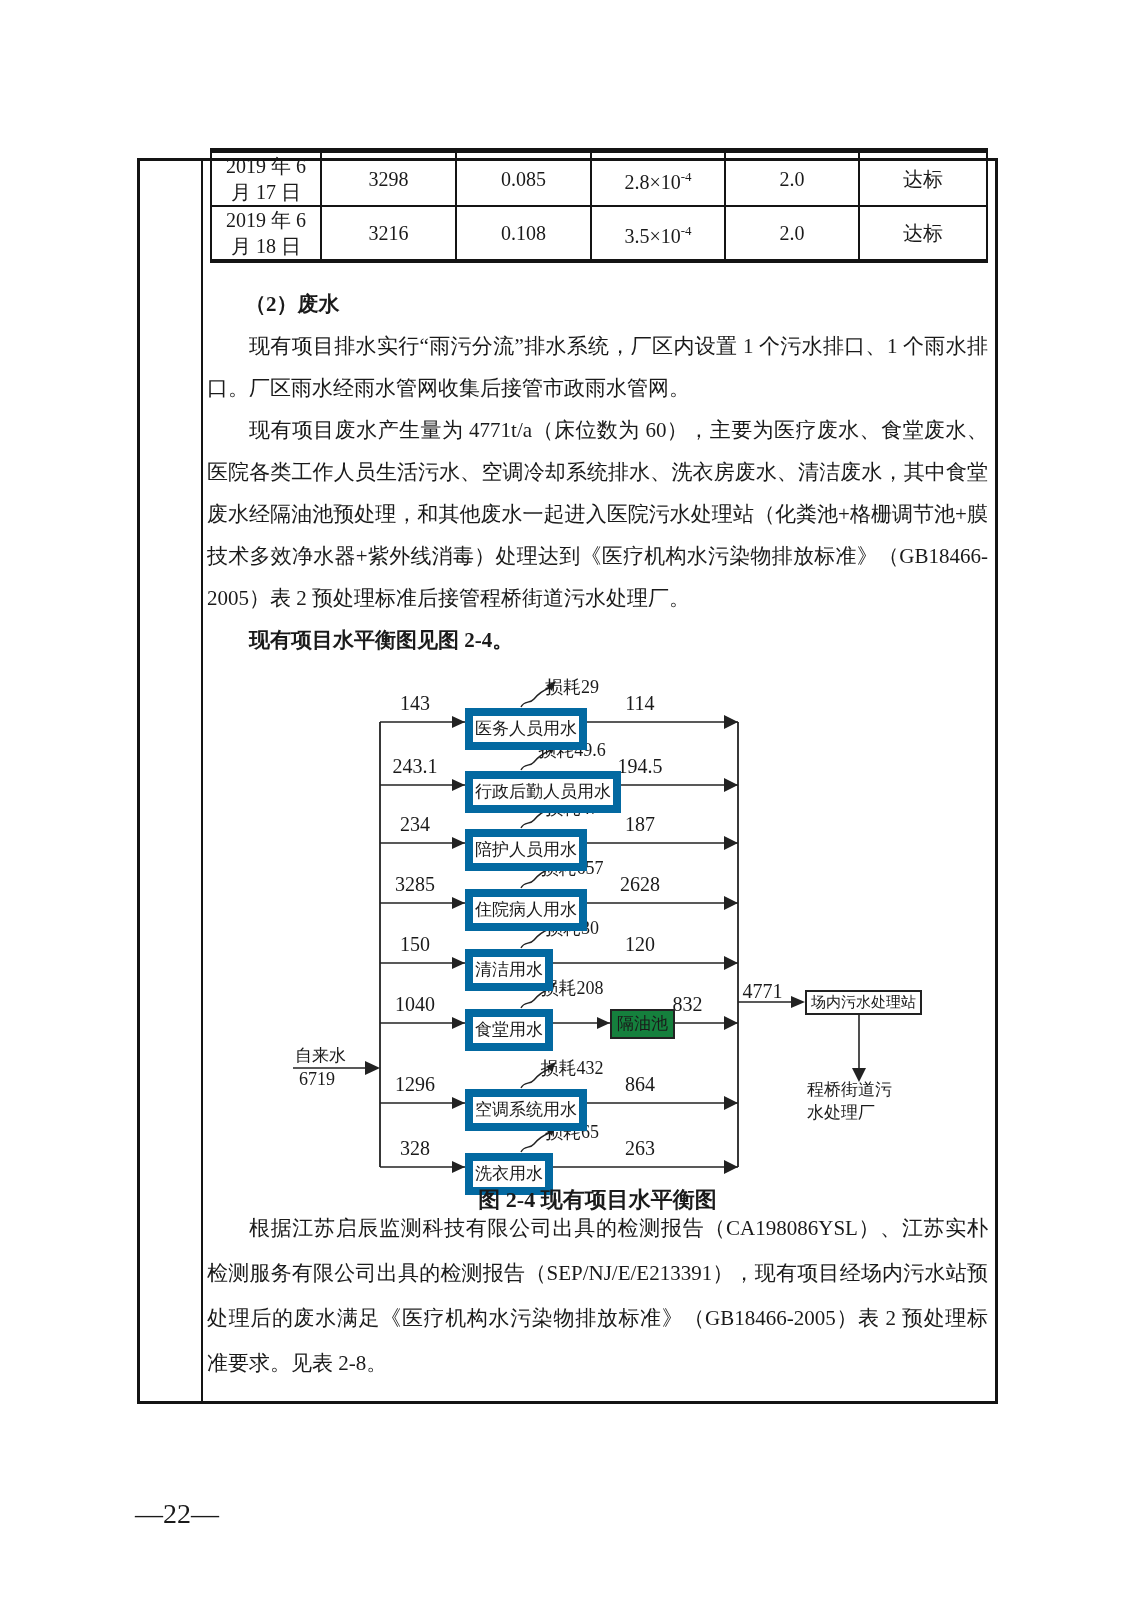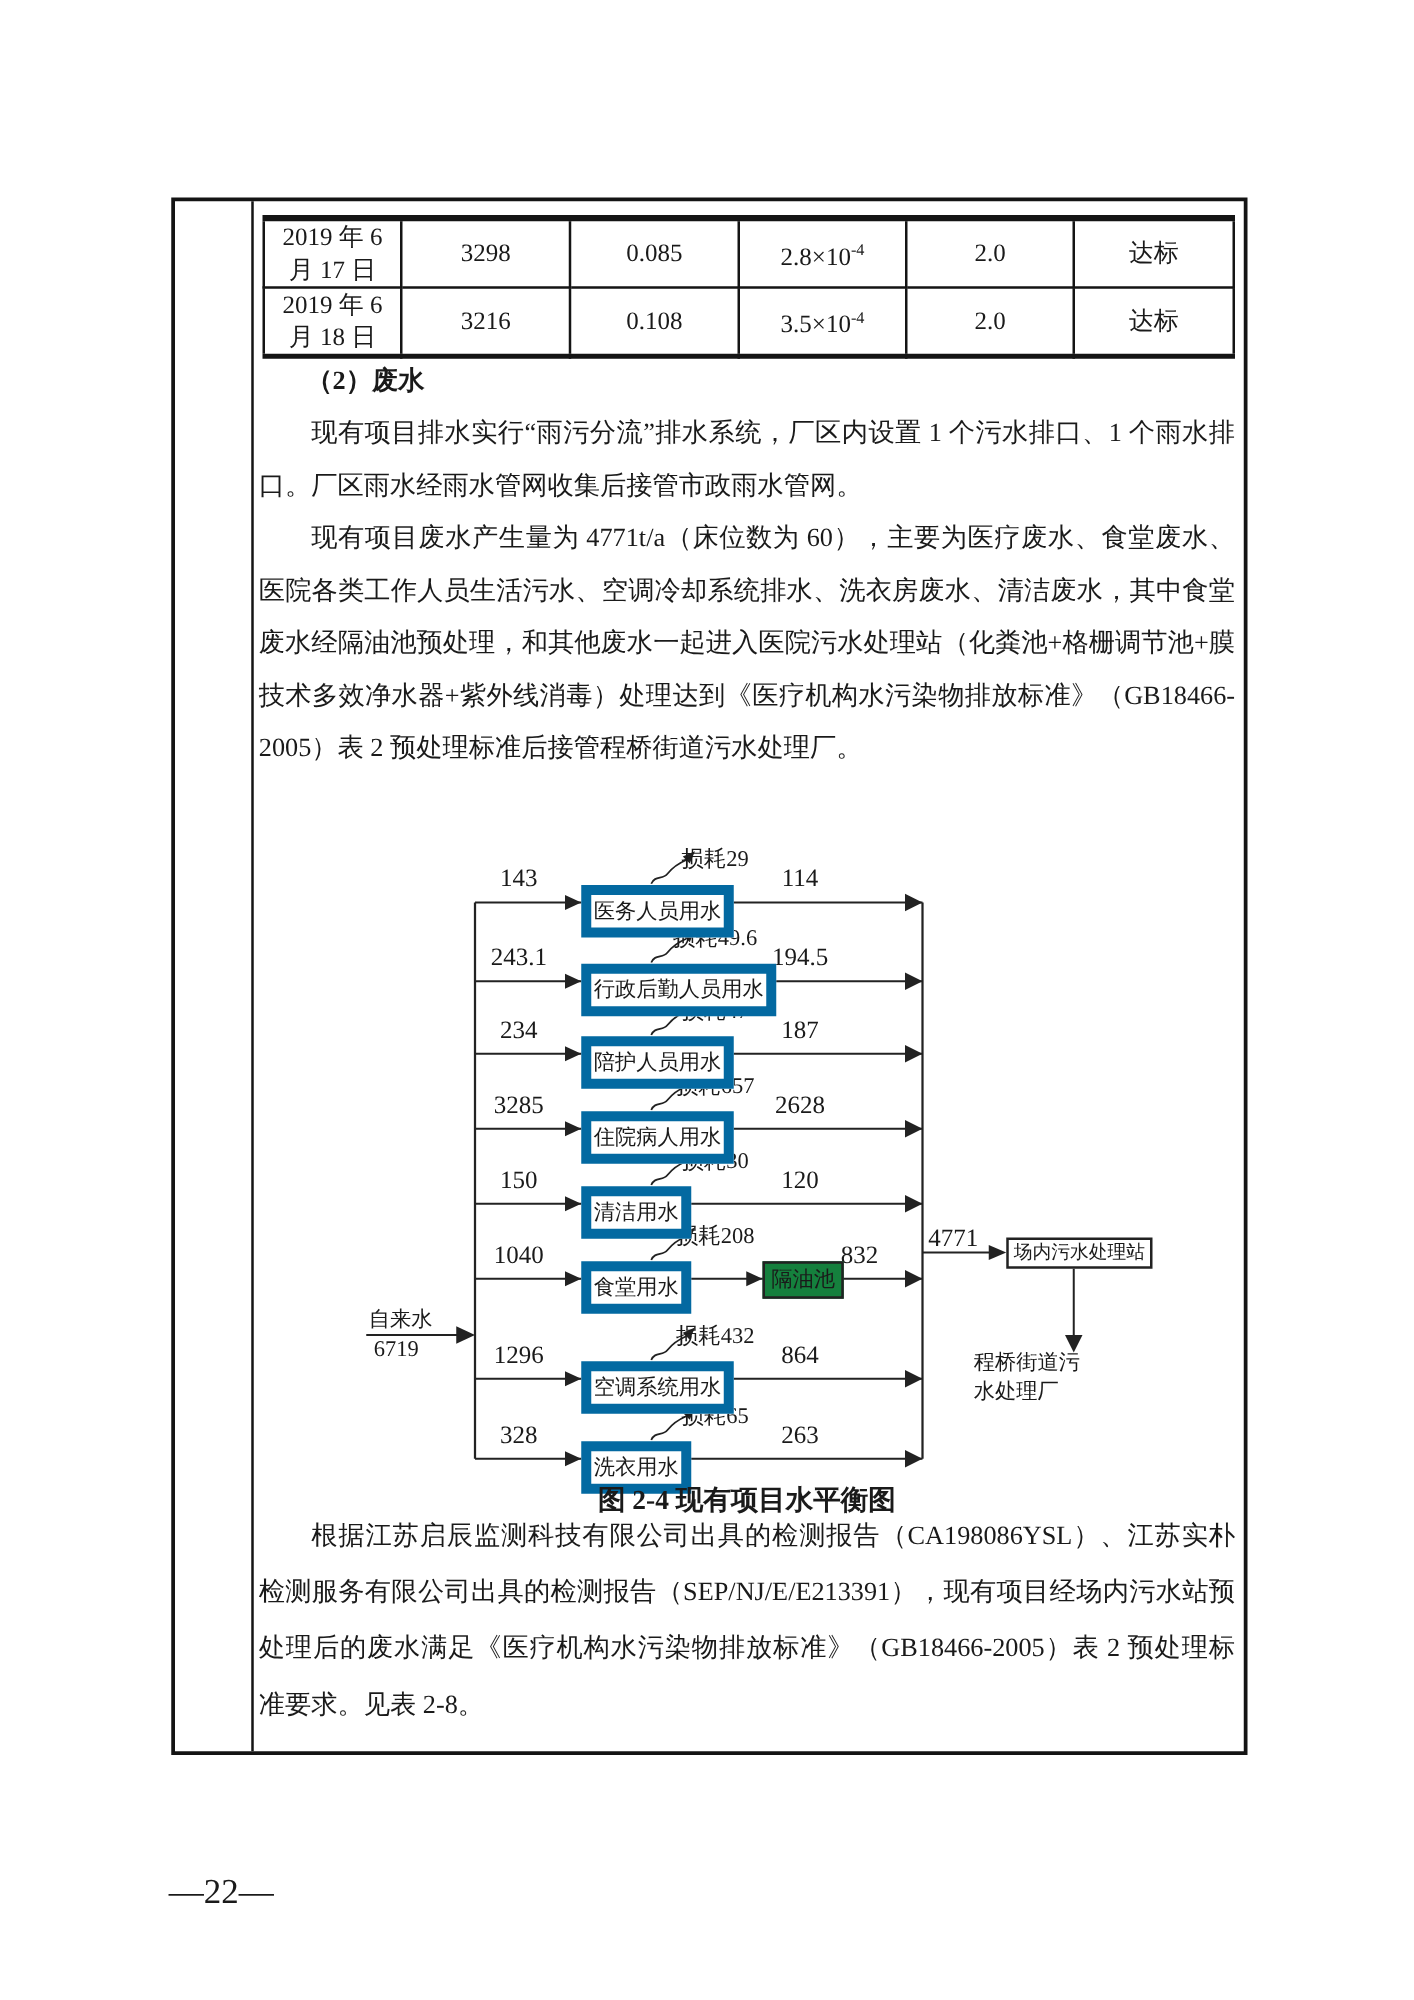--- a/index.html
+++ b/index.html
@@ -6,21 +6,21 @@
   body{width:1131px;height:1600px;position:relative;overflow:hidden;
        font-family:"Liberation Serif","DejaVu Serif",serif;color:#1a1a1a;}
   .page{position:absolute;left:0;top:0;width:1131px;height:1600px;background:#fff;}
 
   
   .frame{position:absolute;left:137px;top:158px;width:855px;height:1240px;
          border:3px solid #141414;}
   .frame .col-divider{position:absolute;left:61px;top:0;bottom:0;width:2px;background:#141414;}
 
   
-  table.mon{position:absolute;left:210px;top:172px;width:778px;border-collapse:collapse;
+  table.mon{position:absolute;left:210px;top:148px;width:778px;border-collapse:collapse;
             table-layout:fixed;border-top:5px solid #141414;border-bottom:4px solid #141414;}
   table.mon td{border:2px solid #141414;height:51px;text-align:center;vertical-align:middle;
                font-size:20px;white-space:pre-line;line-height:26px;padding:0 2px;}
   table.mon sup{font-size:13px;}
 
   
   .textblock{position:absolute;left:207px;top:283px;width:781px;}
   .textblock p{margin:0;font-size:21px;line-height:42px;text-align:justify;text-align-last:left;}
   .h2line{font-weight:bold;font-size:22px;line-height:42px;text-indent:38px;margin:0;}
   .indent{text-indent:42px;}
@@ -36,21 +36,21 @@
   .diagram .out6{left:375px;width:55px;}
   .dbox{position:absolute;left:180px;border:8px solid #0369a1;background:#fff;font-size:17px;
         line-height:20px;padding:3px 2px;white-space:nowrap;}
   .gbox{position:absolute;left:325px;top:359px;border:2px solid #222;background:#15803d;
         font-size:17px;line-height:20px;padding:3px 5px;white-space:nowrap;}
   .sbox{position:absolute;left:520px;top:340px;border:2px solid #222;background:#fff;
         font-size:15px;line-height:17px;padding:2px 4px;white-space:nowrap;}
   .src-name{position:absolute;left:10px;top:394px;font-size:17px;}
   .src-val{position:absolute;left:14px;top:419px;font-size:18px;}
   .total{position:absolute;left:450px;top:330px;width:55px;text-align:center;font-size:20px;}
-  .plant{position:absolute;left:494px;top:428px;font-size:17px;line-height:23px;white-space:pre-line;}
+  .plant{position:absolute;left:522px;top:428px;font-size:17px;line-height:23px;white-space:pre-line;}
 
   .caption{position:absolute;left:207px;top:1185px;width:781px;text-align:center;
            font-weight:bold;font-size:22px;}
   .bottomblock{position:absolute;left:207px;top:1206px;width:781px;}
   .bottomblock p{margin:0;font-size:21px;line-height:45px;text-align:justify;text-align-last:left;}
   .pagenum{position:absolute;left:135px;top:1498px;font-size:28px;}
 </style>
 </head>
 <body>
 
@@ -88,20 +88,21 @@
       <td>2.0</td>
       <td>达标</td>
     </tr>
   </tbody>
     </table>
 
   <div class="textblock">
     <p class="h2line">（2）废水</p>
     <p class="indent">现有项目排水实行“雨污分流”排水系统，厂区内设置 1 个污水排口、1 个雨水排口。厂区雨水经雨水管网收集后接管市政雨水管网。</p>
     <p class="indent">现有项目废水产生量为 4771t/a（床位数为 60），主要为医疗废水、食堂废水、医院各类工作人员生活污水、空调冷却系统排水、洗衣房废水、清洁废水，其中食堂废水经隔油池预处理，和其他废水一起进入医院污水处理站（化粪池+格栅调节池+膜技术多效净水器+紫外线消毒）处理达到《医疗机构水污染物排放标准》（GB18466-2005）表 2 预处理标准后接管程桥街道污水处理厂。</p>
+    <p class="indent boldline">现有项目水平衡图见图 2-4。</p>
   </div>
 
   <div class="diagram">
     <svg width="705" height="532" viewBox="0 0 705 532">
       <g stroke="#222" stroke-width="1.8" fill="none">
         <line x1="95" y1="72" x2="95" y2="517"></line>
         <line x1="453" y1="72" x2="453" y2="517"></line>
       </g>
       <g stroke="#222" stroke-width="1.6" fill="none">
         <line x1="95" y1="72" x2="453" y2="72"></line>

